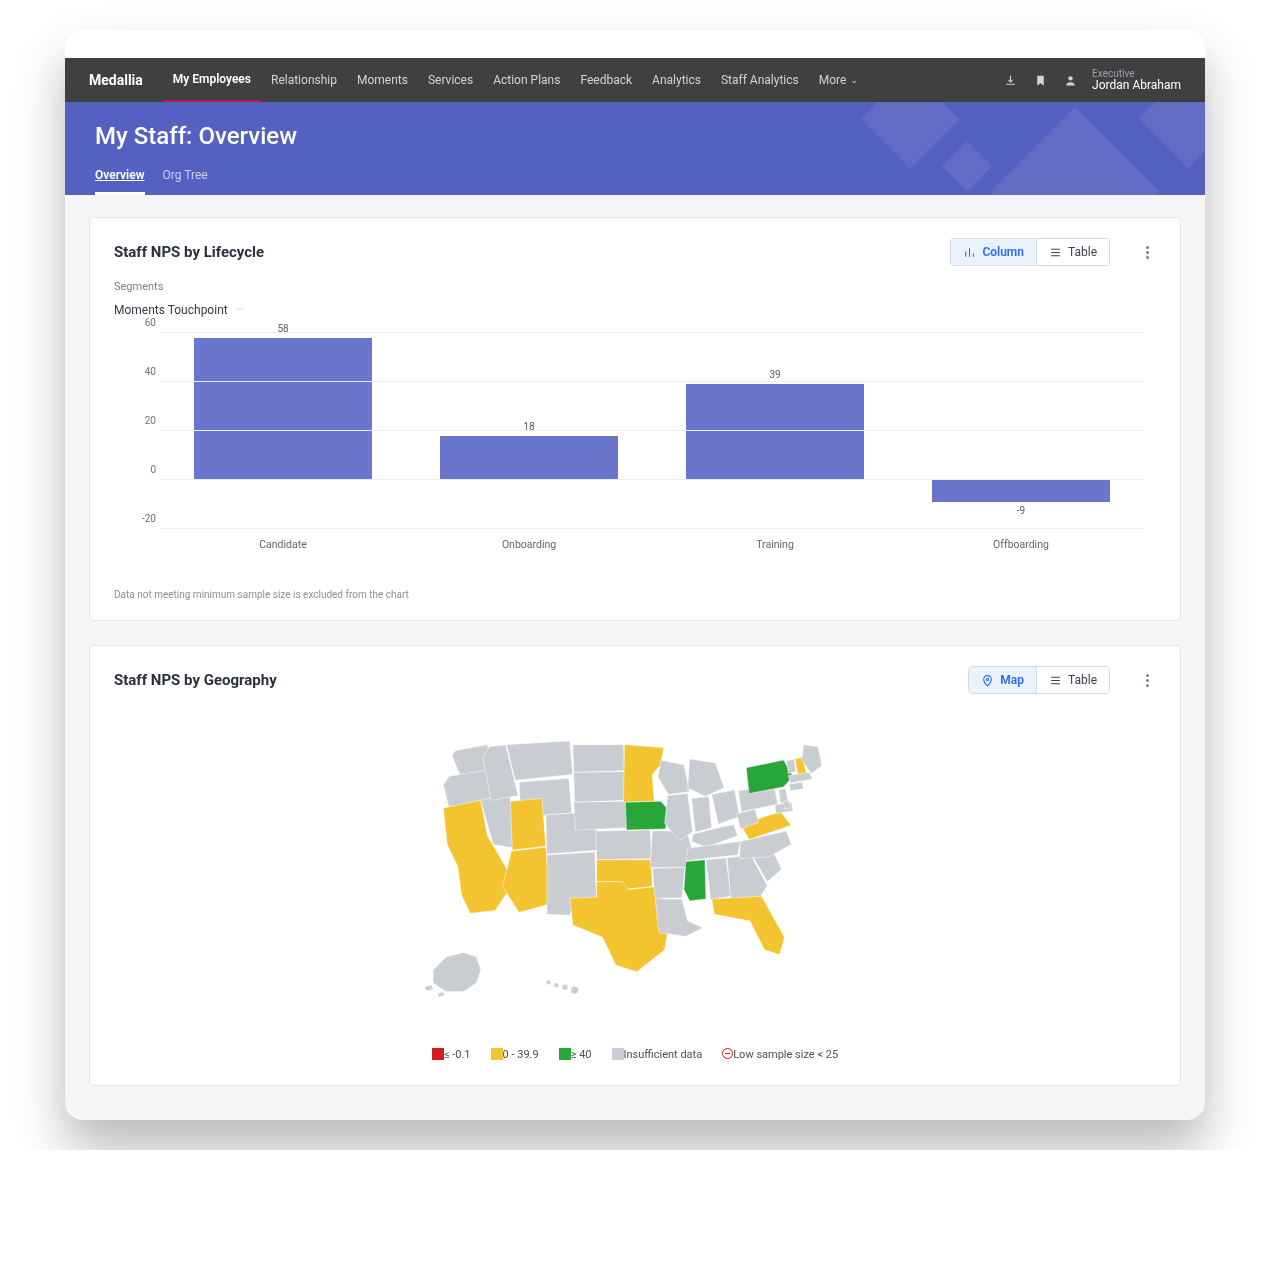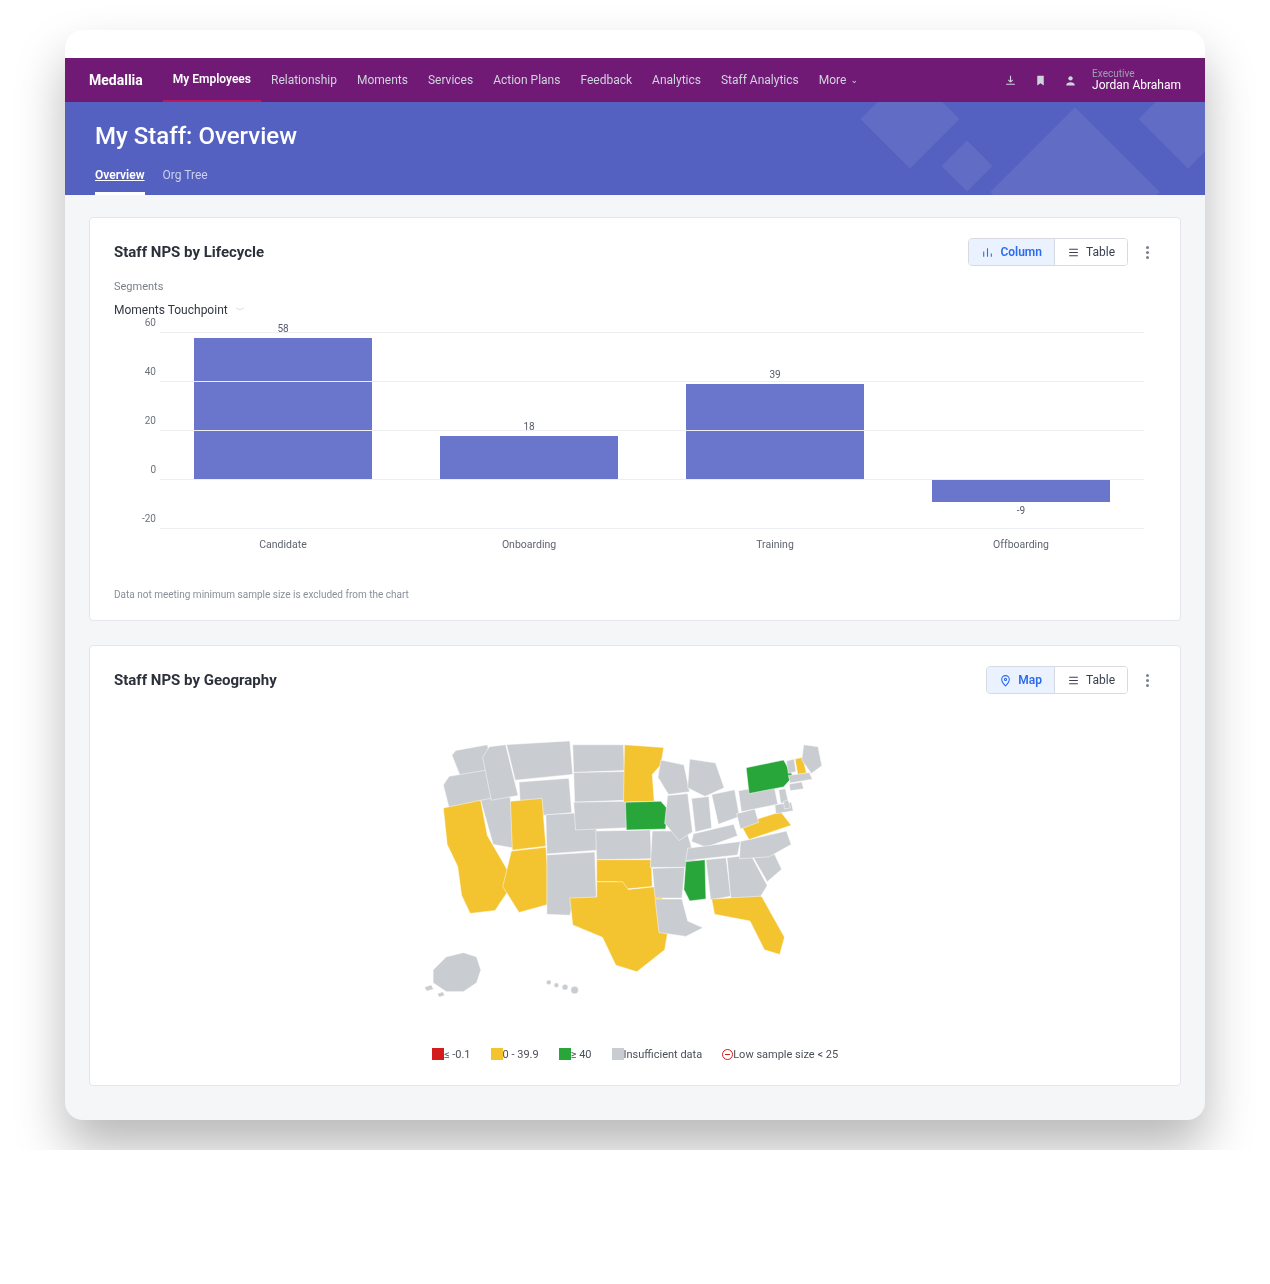--- a/index.html
+++ b/index.html
@@ -1,20 +1,20 @@
 <!DOCTYPE html>
 <html><head>
 <meta charset="utf-8">
 <style>
   * { box-sizing: border-box; margin: 0; padding: 0; }
   body { font-family: -apple-system, BlinkMacSystemFont, "Segoe UI", Roboto, Arial, sans-serif; background:#fff; }
   .frame { width:1140px; margin:30px auto; border-radius:18px; overflow:hidden; box-shadow:0 28px 50px rgba(0,0,0,.28); background:#f5f6f8;}
   .whitebar { height:28px; background:#fff; }
   
-  .topnav { background:#701a75; height:44px; display:flex; align-items:center; padding:0 24px; color:#cfd4dc; font-size:12px;}
+  .topnav { background:#404040; height:44px; display:flex; align-items:center; padding:0 24px; color:#cfd4dc; font-size:12px;}
   .brand { color:#fff; font-weight:700; font-size:14px; margin-right:20px;}
   .navitems { display:flex; height:100%; }
   .navitem { padding:0 10px; display:flex; align-items:center; height:100%; cursor:pointer; color:#cfd4dc;}
   .navitem.active { color:#fff; border-bottom:2px solid #be185d; font-weight:600;}
   .navitem .chev { margin-left:4px; font-size:9px;}
   .topright { margin-left:auto; display:flex; align-items:center; gap:14px;}
   .iconbtn { width:16px; height:16px; display:flex; align-items:center; justify-content:center; cursor:pointer; color:#cfd4dc;}
   .userblock { display:flex; flex-direction:column; line-height:1.1; font-size:10px; color:#9aa2af;}
   .userblock .uname { color:#fff; font-size:12px;}
   
@@ -26,21 +26,21 @@
   .diamond { position:absolute; background:rgba(255,255,255,.07); transform:rotate(45deg);}
   .d1 { width:70px; height:70px; right:260px; top:-18px;}
   .d2 { width:36px; height:36px; right:220px; top:46px;}
   .d3 { width:120px; height:120px; right:70px; top:30px;}
   .d4 { width:70px; height:70px; right:-18px; top:-18px;}
   
   .content { padding:22px 24px 34px 24px; display:flex; flex-direction:column; gap:24px;}
   .card { background:#fff; border:1px solid #e4e6ea; border-radius:4px; padding:20px 24px;}
   .cardhead { display:flex; align-items:center; margin-bottom:14px;}
   .cardtitle { font-size:15px; font-weight:700; color:#2b303b;}
-  .toggles { margin-left:auto; display:flex; align-items:center; gap:10px;}
+  .toggles { margin-left:auto; display:flex; align-items:center; gap:28px;}
   .toggle-group { display:flex; border:1px solid #d7dae1; border-radius:4px; overflow:hidden;}
   .toggle { display:flex; align-items:center; gap:6px; padding:6px 12px; font-size:12px; cursor:pointer; background:#fff; color:#3a4050;}
   .toggle.active { background:#eaf2ff; color:#2c6bed; font-weight:600;}
   .toggle + .toggle { border-left:1px solid #d7dae1;}
   .dots { width:18px; height:18px; display:flex; flex-direction:column; align-items:center; justify-content:center; gap:2px; cursor:pointer;}
   .dots span { width:3px; height:3px; border-radius:50%; background:#7a808c;}
   .seg-label { font-size:11px; color:#7b808a; margin-bottom:6px;}
   .dropdown { display:inline-flex; align-items:center; gap:8px; font-size:12px; color:#323844; padding:4px 10px 4px 0; cursor:pointer;}
   .dropdown .chev2 { font-size:9px; color:#9aa0aa;}
   
@@ -55,21 +55,21 @@
   .bval { position:absolute; font-size:10px; color:#555b67; left:50%; transform:translateX(-50%);}
   .xlab { position:absolute; bottom:-22px; font-size:10.5px; color:#5f6470; left:50%; transform:translateX(-50%); white-space:nowrap;}
   .footnote { font-size:10px; color:#8a8f99; margin-top:30px;}
   
   .mapzone { display:flex; justify-content:center; padding:30px 0 14px 0;}
   .usmap { width:460px; }
   .st { fill:#c9ccd1; stroke:#fff; stroke-width:1;}
   .st.y { fill:#f4c430;}
   .st.g { fill:#29a63a;}
   .legend { display:flex; gap:20px; justify-content:center; align-items:center; font-size:11px; color:#4a4f59; padding:8px 0 4px;}
-  .lg { display:flex; align-items:center; gap:0;}
+  .lg { display:flex; gap:0;}
   .sw { width:12px; height:12px;}
   .sw.red { background:#d31c1c;}
   .sw.yellow { background:#f4c430;}
   .sw.green { background:#29a63a;}
   .sw.gray { background:#c9ccd1;}
   .lowcircle { width:11px; height:11px; border:1.5px solid #d31c1c; border-radius:50%; position:relative;}
   .lowcircle::after { content:""; position:absolute; left:2px; right:2px; top:4px; border-top:1.5px solid #d31c1c;}
   svg.ic { width:13px; height:13px; }
 </style>
 </head>

